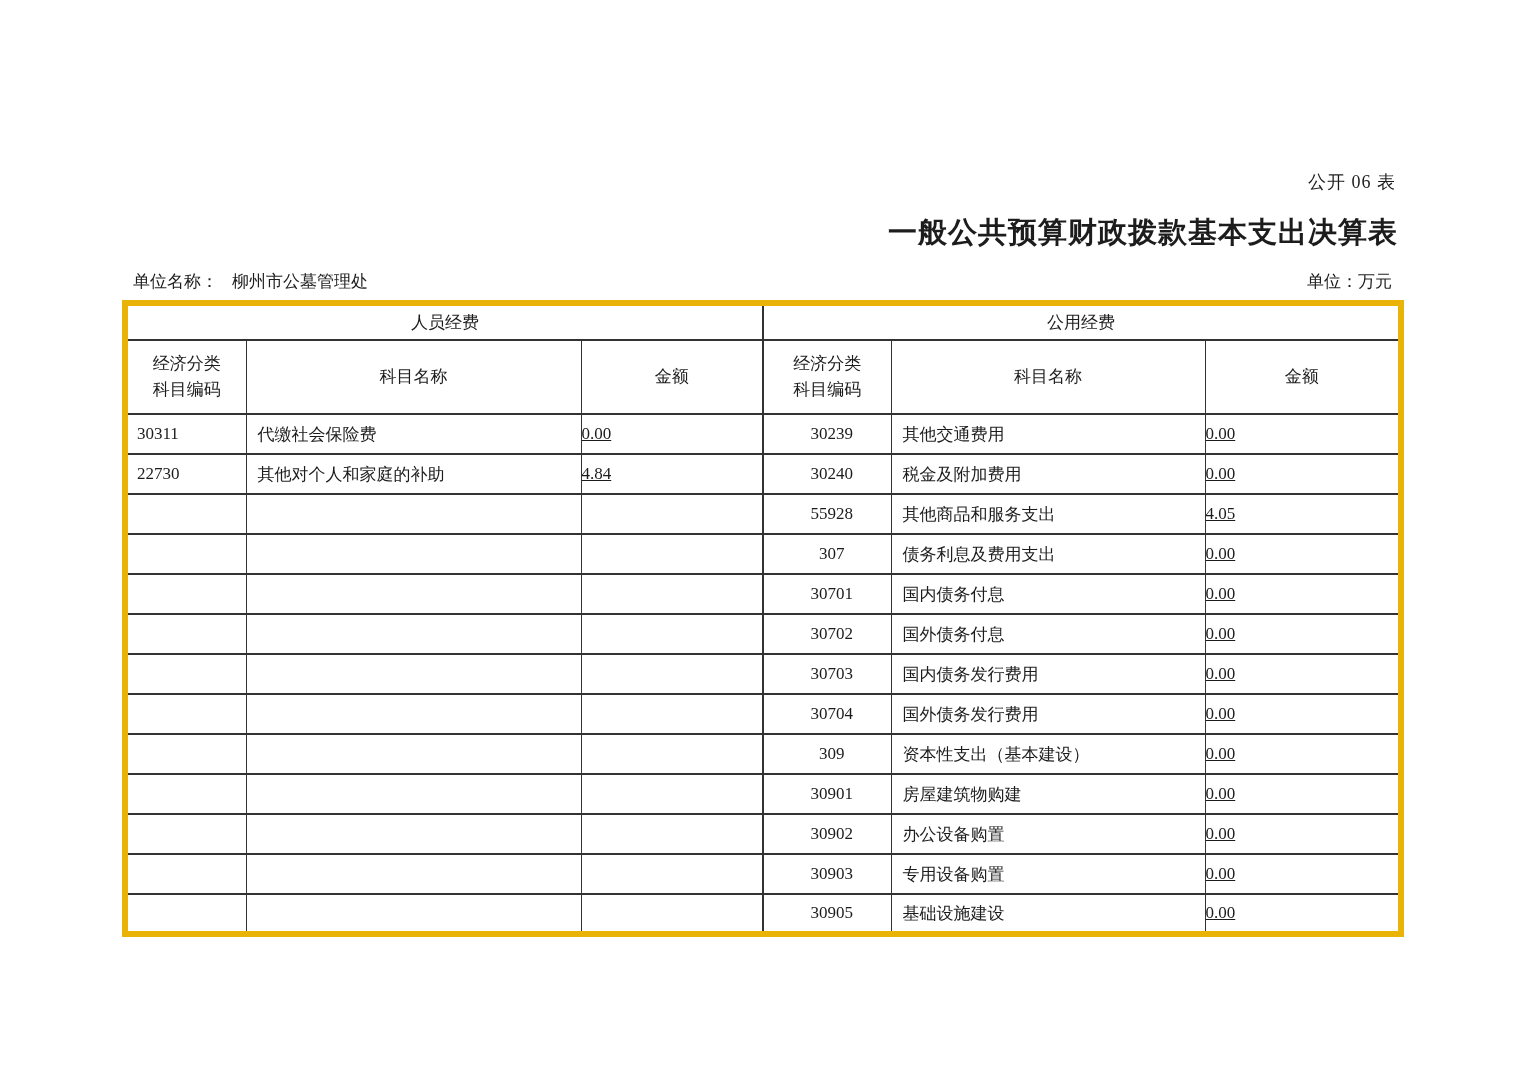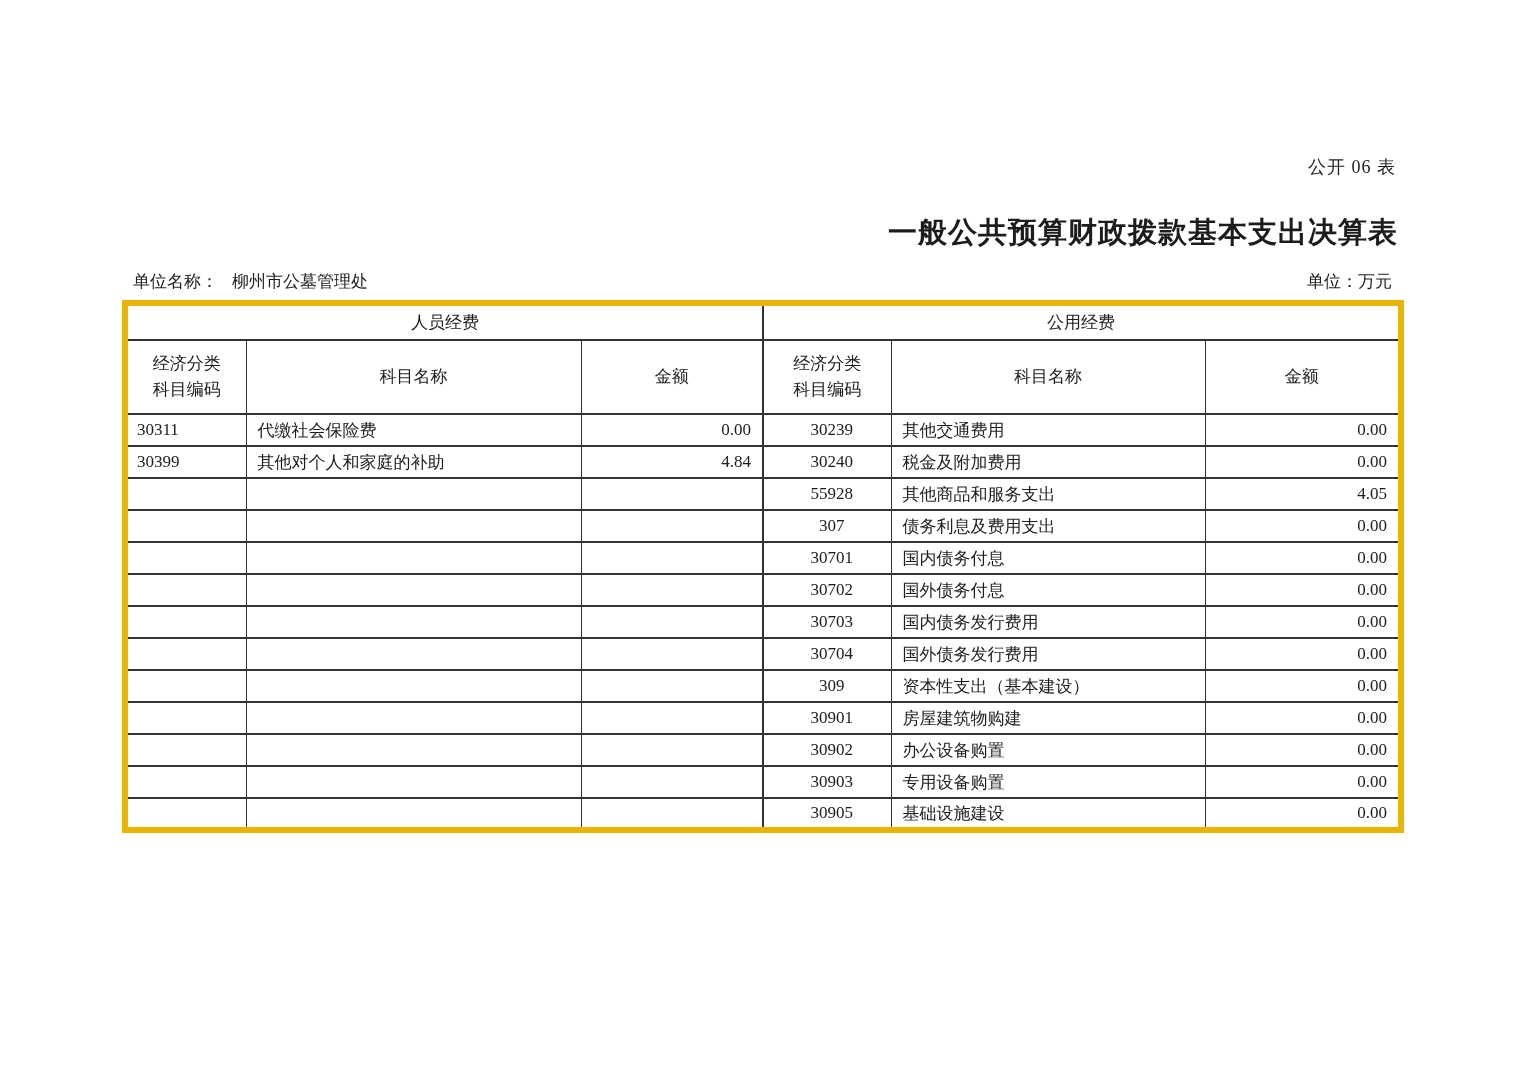--- a/index.html
+++ b/index.html
@@ -7,21 +7,21 @@
     width: 1520px; height: 1075px;
     background: #ffffff;
     font-family: "Liberation Serif", "DejaVu Serif", serif;
     color: #1c1c1c;
     overflow: hidden;
   }
   .page { position: relative; width: 1520px; height: 1075px; background: #fff; }
 
   .sheet-label {
     position: absolute;
-    top: 155px; right: 124px;
+    top: 170px; right: 124px;
     font-size: 18px;
     letter-spacing: 1px;
     white-space: nowrap;
   }
 
   .doc-title {
     position: absolute;
     top: 213px; left: 122px; width: 1276px;
     text-align: right;
     font-size: 29px;
@@ -61,24 +61,24 @@
     white-space: nowrap;
   }
   .fin-table .mid { border-left-width: 2px; text-align: center; }
 
   tr.group-row { height: 37px; }
   tr.group-row th { text-align: center; vertical-align: middle; }
 
   tr.colhead-row { height: 74px; margin-top: 28px; }
   tr.colhead-row th { text-align: center; vertical-align: middle; line-height: 1.55; }
 
-  tr.data-row { height: 32px; }
+  tr.data-row { height: 40px; }
   td.td-code  { text-align: left;  padding-left: 9px;  vertical-align: middle; }
   td.td-name  { text-align: left;  padding-left: 11px; vertical-align: middle; }
-  td.td-amount{ text-align: right; padding-right: 11px; vertical-align: middle; }
+  td.td-amount{ text-align: left; padding-right: 11px; vertical-align: middle; text-decoration: underline; }
 </style>
 </head>
 <body>
 
 <div class="page">
 
   <div class="sheet-label">公开 06 表</div>
 
   <div class="doc-title">一般公共预算财政拨款基本支出决算表</div>
 
@@ -119,21 +119,21 @@
     <tbody id="table-body">
         <tr class="data-row">
           <td class="td-code">30311</td>
           <td class="td-name">代缴社会保险费</td>
           <td class="td-amount">0.00</td>
           <td class="td-code mid">30239</td>
           <td class="td-name">其他交通费用</td>
           <td class="td-amount">0.00</td>
         </tr>
         <tr class="data-row">
-          <td class="td-code">30399</td>
+          <td class="td-code">22730</td>
           <td class="td-name">其他对个人和家庭的补助</td>
           <td class="td-amount">4.84</td>
           <td class="td-code mid">30240</td>
           <td class="td-name">税金及附加费用</td>
           <td class="td-amount">0.00</td>
         </tr>
         <tr class="data-row">
           <td class="td-code"></td>
           <td class="td-name"></td>
           <td class="td-amount"></td>

